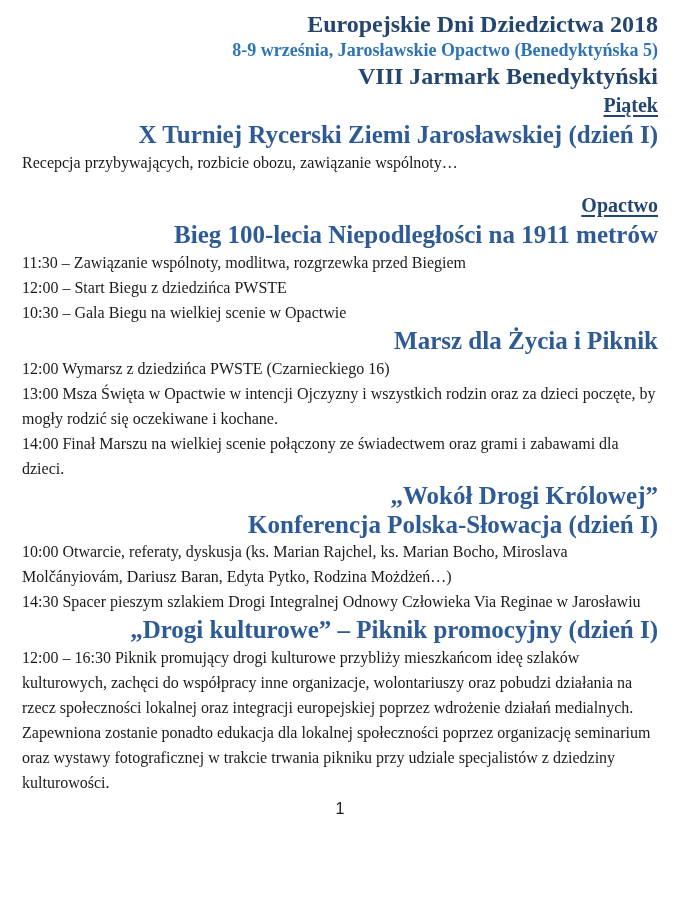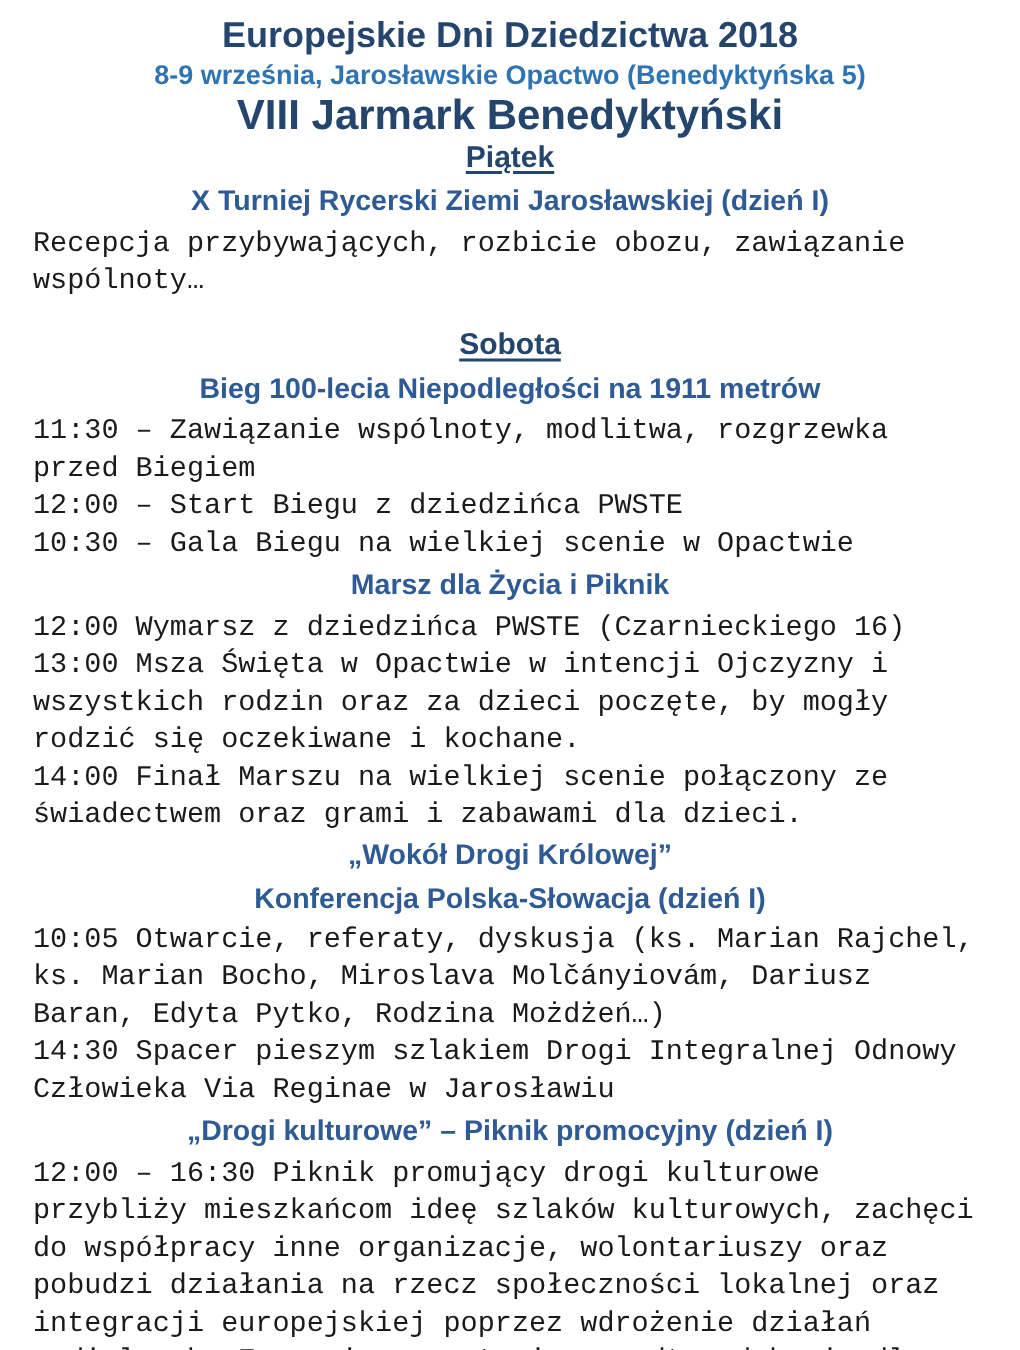--- a/index.html
+++ b/index.html
@@ -10,59 +10,59 @@
   .page {
     position: relative;
     width: 680px;
     height: 900px;
     box-sizing: border-box;
     padding: 10px 22px 0 22px;
     background: var(--background, #ffffff);
     overflow: hidden;
   }
   .serif-head {
-    font-family: Liberation Sans, sans-serif;
+    font-family: Liberation Serif, serif;
     font-weight: bold;
-    text-align: center;
+    text-align: right;
     margin: 0;
   }
   .doc-title {
     font-size: 24px;
     line-height: 28px;
     color: var(--title-navy, #24466E);
   }
   .doc-subtitle {
     font-size: 18px;
     line-height: 24px;
     color: var(--subtitle-blue, #2E74B5);
   }
   .fair-title {
-    font-size: 28px;
+    font-size: 24px;
     line-height: 29px;
     color: var(--title-navy, #24466E);
   }
   .day-heading {
     font-size: 20px;
     line-height: 28px;
     color: var(--title-navy, #24466E);
     text-decoration: underline;
     text-decoration-thickness: 2px;
     text-underline-offset: 3px;
   }
   .event-heading {
-    font-size: 19px;
+    font-size: 25px;
     line-height: 31px;
     color: var(--heading-blue, #2E5A95);
   }
   .event-heading.tight {
     line-height: 29px;
   }
   .body-line {
-    font-family: Liberation Mono, monospace;
-    font-size: 19px;
+    font-family: Liberation Serif, serif;
+    font-size: 16px;
     line-height: 25px;
     color: var(--body-text, #1A1A1A);
     text-align: left;
     margin: 0;
   }
   .saturday-section {
     margin-top: 16px;
   }
   .page-footer {
     font-family: "Liberation Sans", "DejaVu Sans", sans-serif;
@@ -83,40 +83,40 @@
     <p class="serif-head fair-title">VIII Jarmark Benedyktyński</p>
   </header>
 
   <section>
     <p class="serif-head day-heading">Piątek</p>
     <p class="serif-head event-heading">X Turniej Rycerski Ziemi Jarosławskiej (dzień I)</p>
     <p class="body-line">Recepcja przybywających, rozbicie obozu, zawiązanie wspólnoty…</p>
   </section>
 
   <section class="saturday-section">
-    <p class="serif-head day-heading">Sobota</p>
+    <p class="serif-head day-heading">Opactwo</p>
 
     <div>
       <p class="serif-head event-heading">Bieg 100-lecia Niepodległości na 1911 metrów</p>
       <p class="body-line">11:30 – Zawiązanie wspólnoty, modlitwa, rozgrzewka przed Biegiem</p>
       <p class="body-line">12:00 – Start Biegu z dziedzińca PWSTE</p>
       <p class="body-line">10:30 – Gala Biegu na wielkiej scenie w Opactwie</p>
     </div>
 
     <div>
       <p class="serif-head event-heading">Marsz dla Życia i Piknik</p>
       <p class="body-line">12:00 Wymarsz z dziedzińca PWSTE (Czarnieckiego 16)</p>
       <p class="body-line">13:00 Msza Święta w Opactwie w intencji Ojczyzny i wszystkich rodzin oraz za dzieci poczęte, by mogły rodzić się oczekiwane i kochane.</p>
       <p class="body-line">14:00 Finał Marszu na wielkiej scenie połączony ze świadectwem oraz grami i zabawami dla dzieci.</p>
     </div>
 
     <div>
       <p class="serif-head event-heading tight">„Wokół Drogi Królowej”</p>
       <p class="serif-head event-heading tight">Konferencja Polska-Słowacja (dzień I)</p>
-      <p class="body-line">10:05 Otwarcie, referaty, dyskusja (ks. Marian Rajchel, ks. Marian Bocho, Miroslava Molčányiovám, Dariusz Baran, Edyta Pytko, Rodzina Możdżeń…)</p>
+      <p class="body-line">10:00 Otwarcie, referaty, dyskusja (ks. Marian Rajchel, ks. Marian Bocho, Miroslava Molčányiovám, Dariusz Baran, Edyta Pytko, Rodzina Możdżeń…)</p>
       <p class="body-line">14:30 Spacer pieszym szlakiem Drogi Integralnej Odnowy Człowieka Via Reginae w Jarosławiu</p>
     </div>
 
     <div>
       <p class="serif-head event-heading">„Drogi kulturowe” – Piknik promocyjny (dzień I)</p>
       <p class="body-line">12:00 – 16:30 Piknik promujący drogi kulturowe przybliży mieszkańcom ideę szlaków kulturowych, zachęci do współpracy inne organizacje, wolontariuszy oraz pobudzi działania na rzecz społeczności lokalnej oraz integracji europejskiej poprzez wdrożenie działań medialnych. Zapewniona zostanie ponadto edukacja dla lokalnej społeczności poprzez organizację seminarium oraz wystawy fotograficznej w trakcie trwania pikniku przy udziale specjalistów z dziedziny kulturowości.</p>
     </div>
   </section>
 
   <footer class="page-footer">

